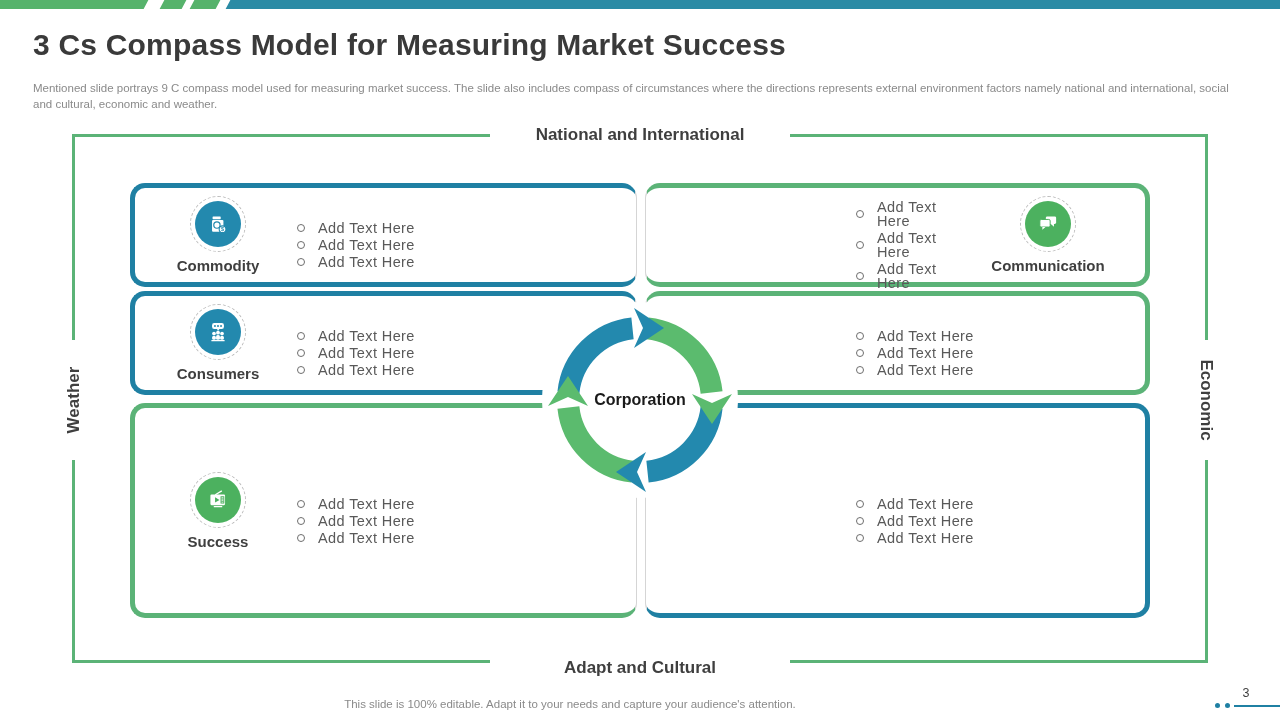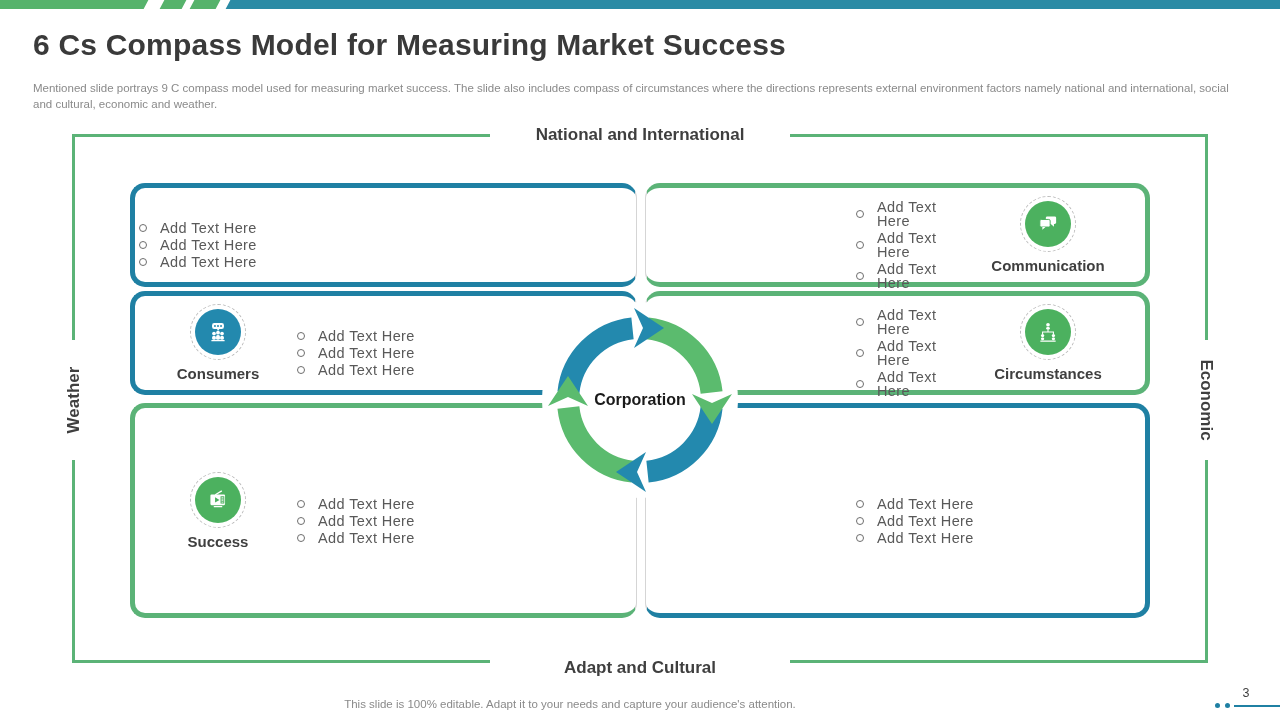--- a/index.html
+++ b/index.html
@@ -110,38 +110,50 @@
   .pg-line { position:absolute; left:1234px; top:705px; width:46px; height:2px; background:#1f80a3; }
 </style>
 </head>
 <body>
 
 <div class="topbar-piece tb-green-main"></div>
 <div class="topbar-piece tb-green-p1"></div>
 <div class="topbar-piece tb-green-p2"></div>
 <div class="topbar-piece tb-teal-main"></div>
 
-<div class="title">6 Cs Compass Model for Measuring Market Success</div>
+<div class="title">3 Cs Compass Model for Measuring Market Success</div>
 <div class="subtitle">Mentioned slide portrays 9 C compass model used for measuring market success. The slide also includes compass of circumstances where the directions represents external environment factors namely national and international, social and cultural, economic and weather.</div>
 
 <div class="frame-line fl-top-left"></div>
 <div class="frame-line fl-top-right"></div>
 <div class="frame-line fl-bot-left"></div>
 <div class="frame-line fl-bot-right"></div>
 <div class="frame-line fl-left-top"></div>
 <div class="frame-line fl-left-bot"></div>
 <div class="frame-line fl-right-top"></div>
 <div class="frame-line fl-right-bot"></div>
 
 <div class="compass-label cl-north">National and International</div>
 <div class="compass-label cl-south">Adapt and Cultural</div>
 <div class="compass-label cl-west">Weather</div>
 <div class="compass-label cl-east">Economic</div>
 
 <div class="cbox left teal-border row1">
+  <div class="icon-block">
+    <span class="icon-ring"><span class="icon-circle teal">
+      <svg width="26" height="26" viewBox="0 0 24 24">
+        <rect x="7" y="5" width="7.5" height="2.6" rx="0.6" fill="#fff"></rect>
+        <rect x="6.5" y="8.2" width="10.5" height="11" rx="1" fill="#fff"></rect>
+        <circle cx="11" cy="13" r="2.9" fill="none" stroke="#2389ae" stroke-width="1.1"></circle>
+        <circle cx="16.2" cy="16.8" r="3.1" fill="#fff" stroke="#2389ae" stroke-width="1"></circle>
+        <text x="16.2" y="18.6" font-size="5" font-weight="bold" fill="#2389ae" text-anchor="middle" font-family="Liberation Sans, sans-serif">$</text>
+      </svg>
+    </span></span>
+    <div class="box-label">Commodity</div>
+  </div>
   <ul class="bullets">
     <li>
         <span class="bullet-dot"></span>
         <span>Add Text Here</span>
       </li>
     <li>
         <span class="bullet-dot"></span>
         <span>Add Text Here</span>
       </li>
     <li>
@@ -255,35 +267,20 @@
       </li>
     <li>
         <span class="bullet-dot"></span>
         <span>Add Text Here</span>
       </li>
     <li>
         <span class="bullet-dot"></span>
         <span>Add Text Here</span>
       </li>
   </ul>
-  <div class="icon-block">
-    <span class="icon-ring"><span class="icon-circle green">
-      <svg width="26" height="26" viewBox="0 0 24 24">
-        <circle cx="12" cy="5.3" r="1.7" fill="#fff"></circle>
-        <rect x="10.3" y="7.3" width="3.4" height="2.6" rx="1.3" fill="#fff"></rect>
-        <path d="M12 10 V12 M12 12 H7 V14 M12 12 H17 V14" fill="none" stroke="#fff" stroke-width="1"></path>
-        <circle cx="7" cy="15.3" r="1.5" fill="#fff"></circle>
-        <rect x="5.5" y="17" width="3" height="2.5" rx="1.2" fill="#fff"></rect>
-        <circle cx="17" cy="15.3" r="1.5" fill="#fff"></circle>
-        <rect x="15.5" y="17" width="3" height="2.5" rx="1.2" fill="#fff"></rect>
-        <rect x="4.8" y="19.9" width="14.4" height="1" rx="0.5" fill="#fff"></rect>
-      </svg>
-    </span></span>
-    <div class="box-label">Circumstances</div>
-  </div>
 </div>
 
 <div class="cbox right teal-border row3">
   <ul class="bullets">
     <li>
         <span class="bullet-dot"></span>
         <span>Add Text Here</span>
       </li>
     <li>
         <span class="bullet-dot"></span>

